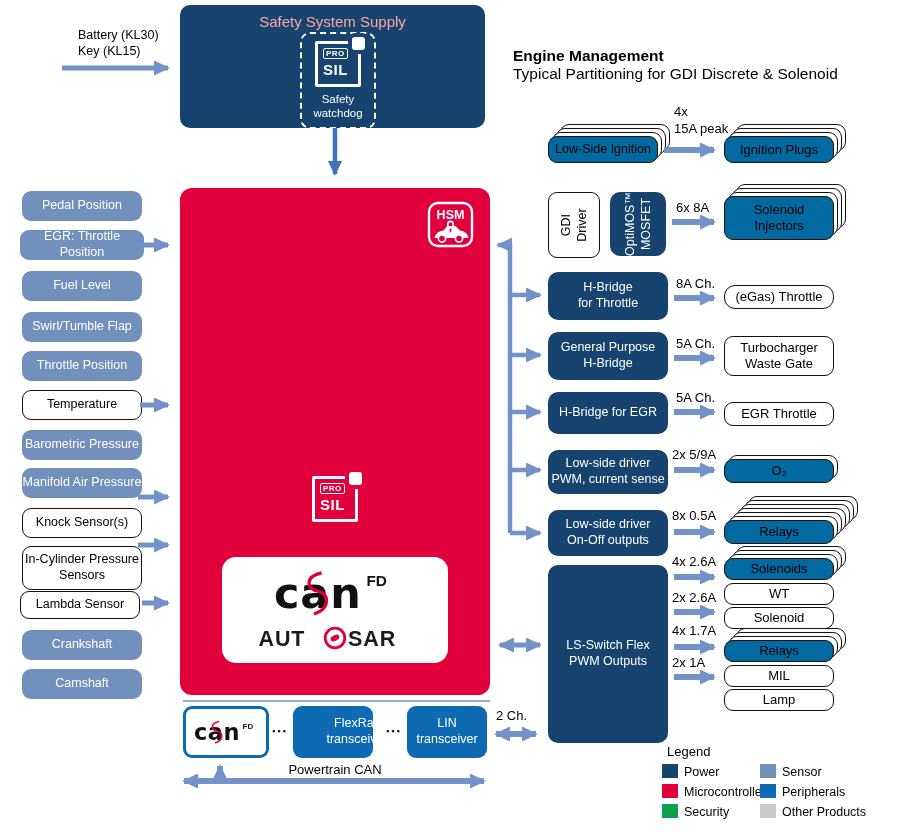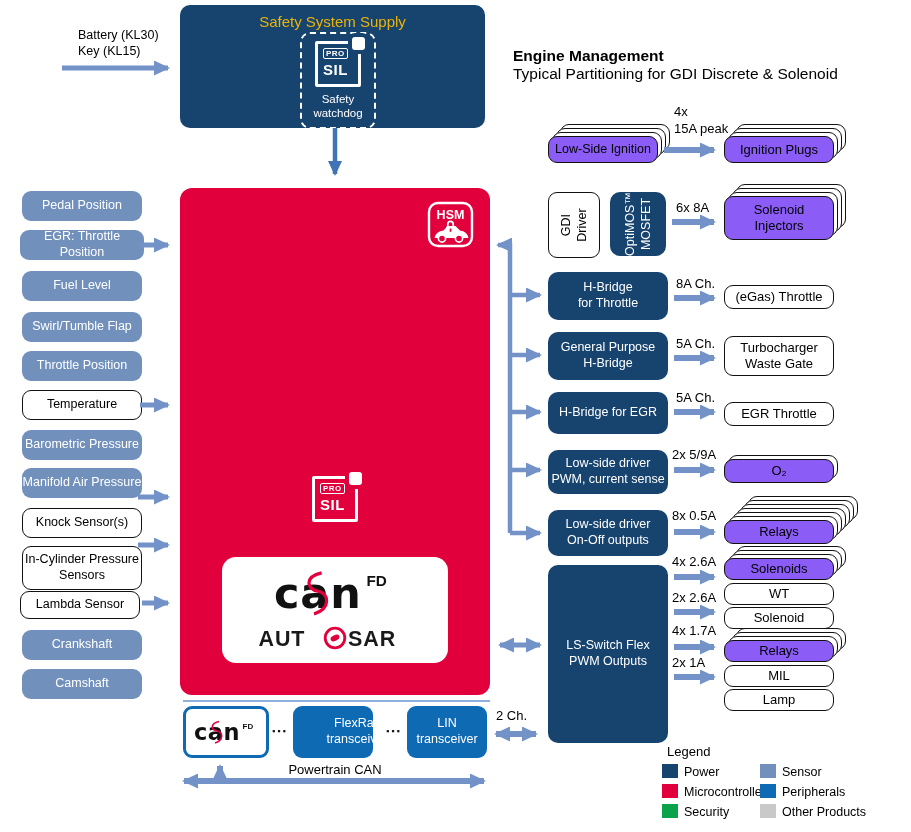--- a/index.html
+++ b/index.html
@@ -18,21 +18,21 @@
   .title1{ position:absolute; font-size:15.5px; font-weight:bold; }
   .title2{ position:absolute; font-size:15.5px; }
   
   .stack { position:absolute; }
   .stack .layer { position:absolute; left:0; top:0; width:100%; height:100%;
                   background:#fff; border:1.5px solid #111; border-radius:9px; box-sizing:border-box; }
   .t1{transform:translate(4px,-4px);} .t2{transform:translate(8px,-8px);}
   .t3{transform:translate(12px,-12px);} .t4{transform:translate(16px,-16px);}
   .t5{transform:translate(20px,-20px);} .t6{transform:translate(24px,-24px);}
   .stack .front { position:absolute; left:0; top:0; width:100%; height:100%;
-                  background:#8b5cf6; border:1.6px solid #111; border-radius:9px; box-sizing:border-box;
+                  background:#0369a1; border:1.6px solid #111; border-radius:9px; box-sizing:border-box;
                   display:flex; align-items:center; justify-content:center; text-align:center;
                   white-space:pre-line; font-size:13px; line-height:1.2; }
   
   .mcu { position:absolute; left:180px; top:188px; width:310px; height:507px;
          background:#e2003c; border-radius:12px; }
   .mcu-label { position:absolute; left:0; right:0; top:292px; color:#fff; text-align:center;
                font-weight:bold; font-size:13.5px; line-height:1.55; white-space:pre-line; }
   .mcu-panel { position:absolute; left:42px; top:369px; width:226px; height:106px;
                background:#fff; border-radius:14px; display:flex; flex-direction:column;
                align-items:center; justify-content:center; gap:6px; }
@@ -54,21 +54,21 @@
 </style>
 </head>
 <body>
 
 <div class="canvas">
 
   <div class="title1" style="left:513px; top:47px;">Engine Management</div>
   <div class="title2" style="left:513px; top:65px;">Typical Partitioning for GDI Discrete &amp; Solenoid</div>
 
   <div class="abs navy" style="left:180px; top:5px; width:305px; height:123px; border-radius:10px;">
-    <div class="abs" style="left:0; right:0; top:8px; text-align:center; font-size:15px; color:#eab308;">Safety System Supply</div>
+    <div class="abs" style="left:0; right:0; top:8px; text-align:center; font-size:15px; color:#fca5a5;">Safety System Supply</div>
     <div class="abs" style="left:120px; top:27px; width:72px; height:93px; border:2px dashed #fff; border-radius:10px;">
       <div class="prosil" style="--bg:#17436f; left:13px; top:7px;">
         <span class="ps-dot"></span>
         <span class="ps-pro">PRO</span>
         <span class="ps-sil">SIL</span>
       </div>
       <div class="abs" style="left:0; right:0; top:58px; text-align:center; font-size:11.5px; color:#fff; white-space:pre-line; line-height:1.25;">Safety
 watchdog</div>
     </div>
   </div>
@@ -152,21 +152,21 @@
     <i class="layer t3"></i>
       <i class="layer t2"></i>
       <i class="layer t1"></i>
     <div class="front">Solenoid
 Injectors</div>
   </div>
 
   <div class="abs cbox navy" style="left:548px; top:272px; width:120px; height:48px;">H-Bridge
 for Throttle</div>
   <div class="alabel" style="left:676px; top:276px;">8A Ch.</div>
-  <div class="abs cbox whiteb" style="left:724px; top:285px; width:110px; height:24px; font-size:13px;">(eGas) Throttle</div>
+  <div class="abs cbox whiteb" style="left:724px; top:285px; width:110px; height:24px; font-size:13px;border-radius:11px;">(eGas) Throttle</div>
 
   <div class="abs cbox navy" style="left:548px; top:332px; width:120px; height:48px;">General Purpose
 H-Bridge</div>
   <div class="alabel" style="left:676px; top:336px;">5A Ch.</div>
   <div class="abs cbox whiteb" style="left:724px; top:336px; width:110px; height:40px; font-size:13px;">Turbocharger
 Waste Gate</div>
 
   <div class="abs cbox navy" style="left:548px; top:392px; width:120px; height:42px;">H-Bridge for EGR</div>
   <div class="alabel" style="left:676px; top:390px;">5A Ch.</div>
   <div class="abs cbox whiteb" style="left:724px; top:402px; width:110px; height:24px; font-size:13px;">EGR Throttle</div>

